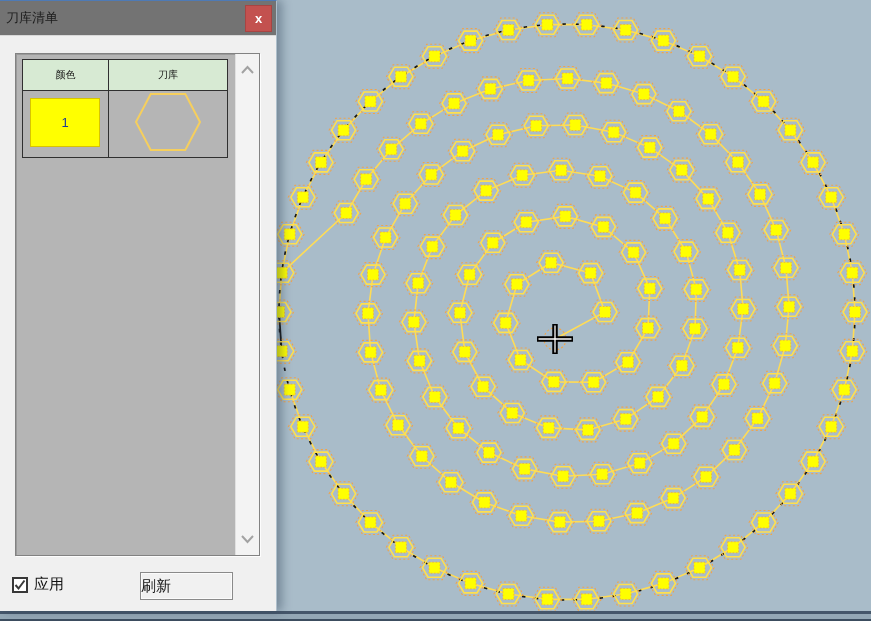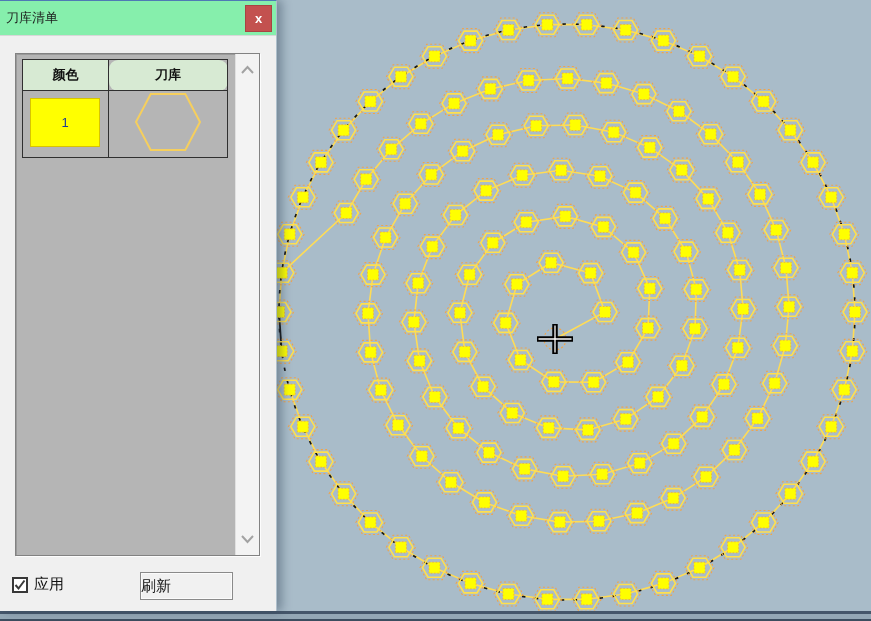--- a/index.html
+++ b/index.html
@@ -16,21 +16,21 @@
   .bottom-strip .dark-line{height:3px;background:#45566A;}
   .bottom-strip .light-band{height:7px;background:#94A7B5;border-bottom:2px solid #3C4D5F;box-sizing:border-box;}
   
   .dialog{
     position:absolute;left:0;top:0;width:277px;height:611px;
     background:#F0F0F0;box-sizing:border-box;
     border-top:1px solid #4E7AB5;border-right:1px solid #AEBfCC;
     box-shadow:5px 0 9px rgba(40,60,80,.40);
   }
   .title-bar{
-    position:relative;height:34px;background:#86efac;
+    position:relative;height:34px;background:#737373;
     border-bottom:1px solid #D8D8D8;
   }
   .title-text{
     position:absolute;left:6px;top:0;line-height:34px;
     font-size:13px;color:#1A1A1A;
   }
   .close-btn{
     position:absolute;right:4px;top:4px;width:27px;height:27px;
     background:#C3514F;border:1px solid #A84442;box-sizing:border-box;
     color:#FFFFFF;font-size:13px;font-weight:bold;text-align:center;line-height:25px;
@@ -48,22 +48,22 @@
   }
   .scroll-btn{position:absolute;left:3px;width:17px;height:17px;}
   .scroll-btn.up{top:8px;}
   .scroll-btn.down{bottom:8px;}
   .tool-table{
     position:absolute;left:6px;top:5px;border-collapse:collapse;
   }
   .tool-table td{
     border:1px solid #303030;padding:0;text-align:center;vertical-align:middle;
   }
-  .hdr{background:#D7EAD3;width:85px;height:30px;font-size:13px;color:#101010;font-weight:bold;}
-  .hdr.c2{width:118px;border-radius:9px;}
+  .hdr{background:#D7EAD3;width:85px;height:30px;font-size:10px;color:#101010;}
+  .hdr.c2{width:118px;}
   .cell-color{width:85px;height:64px;background:#B5B5B5;position:relative;}
   .cell-tool{width:118px;height:64px;background:#B5B5B5;}
   .swatch{
     position:absolute;left:7px;top:7px;width:70px;height:49px;
     background:#FFFF00;border:1px solid #D8C400;box-sizing:border-box;
     font-size:13px;color:#1E3A96;line-height:47px;text-align:center;
   }
   .footer-row{position:absolute;left:0;top:570px;width:277px;height:34px;}
   .chk{
     position:absolute;left:12px;top:6px;width:16px;height:16px;

